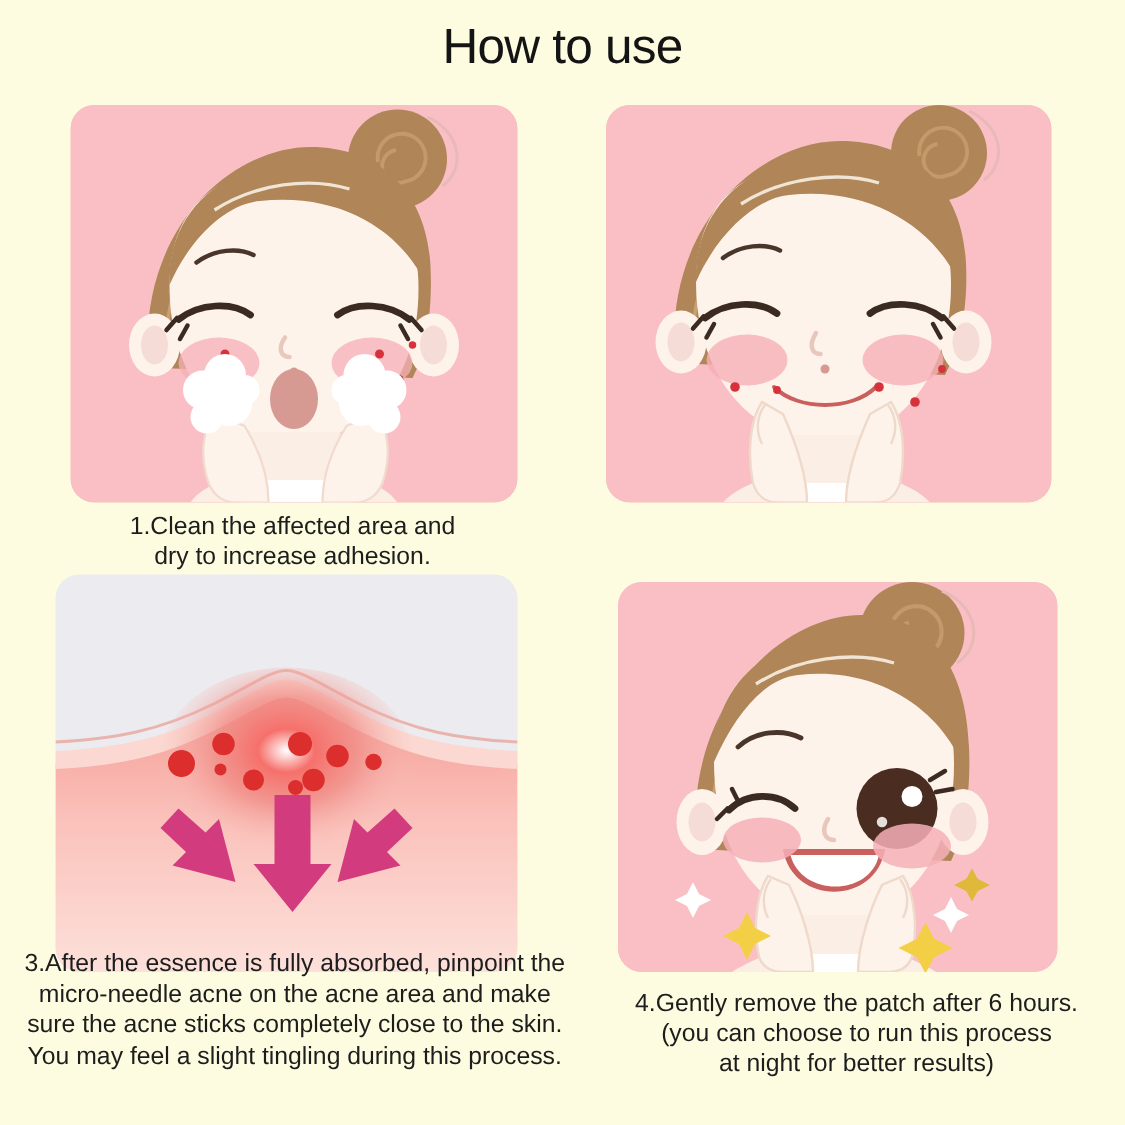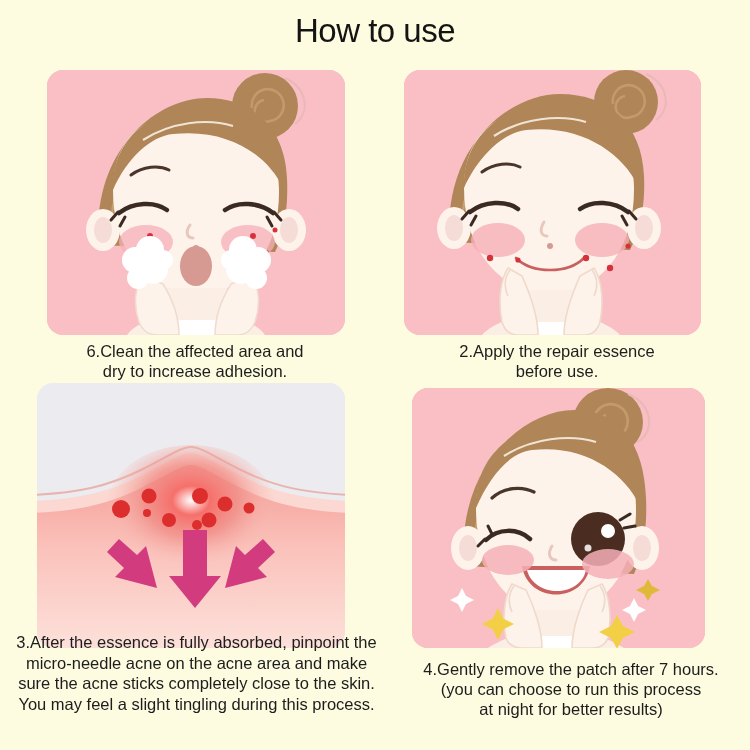--- a/index.html
+++ b/index.html
@@ -115,21 +115,21 @@
       <circle cx="91" cy="208" r="11" fill="#FFFFFF"></circle>
       <circle cx="116" cy="190" r="10" fill="#FFFFFF"></circle>
 
       <circle cx="196" cy="180" r="14" fill="#FFFFFF"></circle>
       <circle cx="211" cy="190" r="13" fill="#FFFFFF"></circle>
       <circle cx="194" cy="199" r="15" fill="#FFFFFF"></circle>
       <circle cx="209" cy="208" r="11" fill="#FFFFFF"></circle>
       <circle cx="184" cy="190" r="10" fill="#FFFFFF"></circle>
     </svg>
   </div>
-  <div class="caption cap-1">6.Clean the affected area and
+  <div class="caption cap-1">1.Clean the affected area and
 dry to increase adhesion.</div>
 
   <div class="panel panel-2">
     <svg class="ill" viewBox="0 0 297 265" xmlns="http://www.w3.org/2000/svg">
       <rect x="0" y="0" width="297" height="265" fill="#F9BFC4"></rect>
       <ellipse cx="222" cy="32" rx="32" ry="32" fill="#B08558"></ellipse>
       <path d="M209 34 a16 16 0 1 1 18 13 a11 11 0 1 1 -6 -21" fill="none" stroke="#C49A6A" stroke-width="2.6"></path>
       <path d="M242 4 c22 10 26 34 10 46" fill="none" stroke="#E8B9B7" stroke-width="2"></path>
       <path d="M46 172 C38 78 104 24 156 24 C204 24 238 54 240 106 C242 148 230 172 226 180 L46 172 Z" fill="#B08558"></path>
       <path d="M58 148 C66 74 116 40 162 42" fill="none" stroke="#C9A071" stroke-width="2.4"></path>
@@ -162,22 +162,20 @@
       <circle cx="224" cy="176" r="2.6" fill="#D7323C"></circle>
       <path d="M114 220 L114 246 C96 252 84 258 78 265 L216 265 C210 258 198 252 180 246 L180 220 Z" fill="#FBEEE4"></path>
       <rect x="116" y="252" width="62" height="13" fill="#FFFFFF"></rect>
 
       <path d="M104 198 C96 210 94 232 98 252 C101 262 108 265 114 265 L134 265 C134 246 126 224 118 206 Z" fill="#FDF3EA" stroke="#EFD9CB" stroke-width="1.6"></path>
       <path d="M190 198 C198 210 200 232 196 252 C193 262 186 265 180 265 L160 265 C160 246 168 224 176 206 Z" fill="#FDF3EA" stroke="#EFD9CB" stroke-width="1.6"></path>
       <path d="M106 200 C100 208 100 218 104 226" fill="none" stroke="#EFD9CB" stroke-width="1.6"></path>
       <path d="M188 200 C194 208 194 218 190 226" fill="none" stroke="#EFD9CB" stroke-width="1.6"></path>
     </svg>
   </div>
-  <div class="caption cap-2">2.Apply the repair essence
-before use.</div>
 
   <div class="panel panel-3">
     <svg class="ill" viewBox="0 0 308 265" xmlns="http://www.w3.org/2000/svg">
       <defs>
         <radialGradient id="inflam" cx="50%" cy="42%" r="50%">
           <stop offset="0%" stop-color="#FFFFFF"></stop>
           <stop offset="22%" stop-color="#F6706B"></stop>
           <stop offset="55%" stop-color="#F08C86" stop-opacity="0.75"></stop>
           <stop offset="100%" stop-color="#F8BDB6" stop-opacity="0"></stop>
         </radialGradient>
@@ -274,17 +272,17 @@
         <path d="M70 236 l16 -8 l16 8 l-16 8 z" fill="#F2CF45"></path>
         <path d="M230 202 l6 -11 l6 11 l-6 11 z" fill="#E0B83A"></path>
         <path d="M224 202 l12 -6 l12 6 l-12 6 z" fill="#E0B83A"></path>
         <path d="M216 222 l6 -12 l6 12 l-6 12 z" fill="#FFFFFF"></path>
         <path d="M210 222 l12 -6 l12 6 l-12 6 z" fill="#FFFFFF"></path>
         <path d="M196 244 l9 -17 l9 17 l-9 17 z" fill="#F2CF45"></path>
         <path d="M187 244 l18 -9 l18 9 l-18 9 z" fill="#F2CF45"></path>
       </g>
     </svg>
   </div>
-  <div class="caption cap-4">4.Gently remove the patch after 7 hours.
+  <div class="caption cap-4">4.Gently remove the patch after 6 hours.
 (you can choose to run this process
 at night for better results)</div>
 
 </div>
 
 </body></html>

